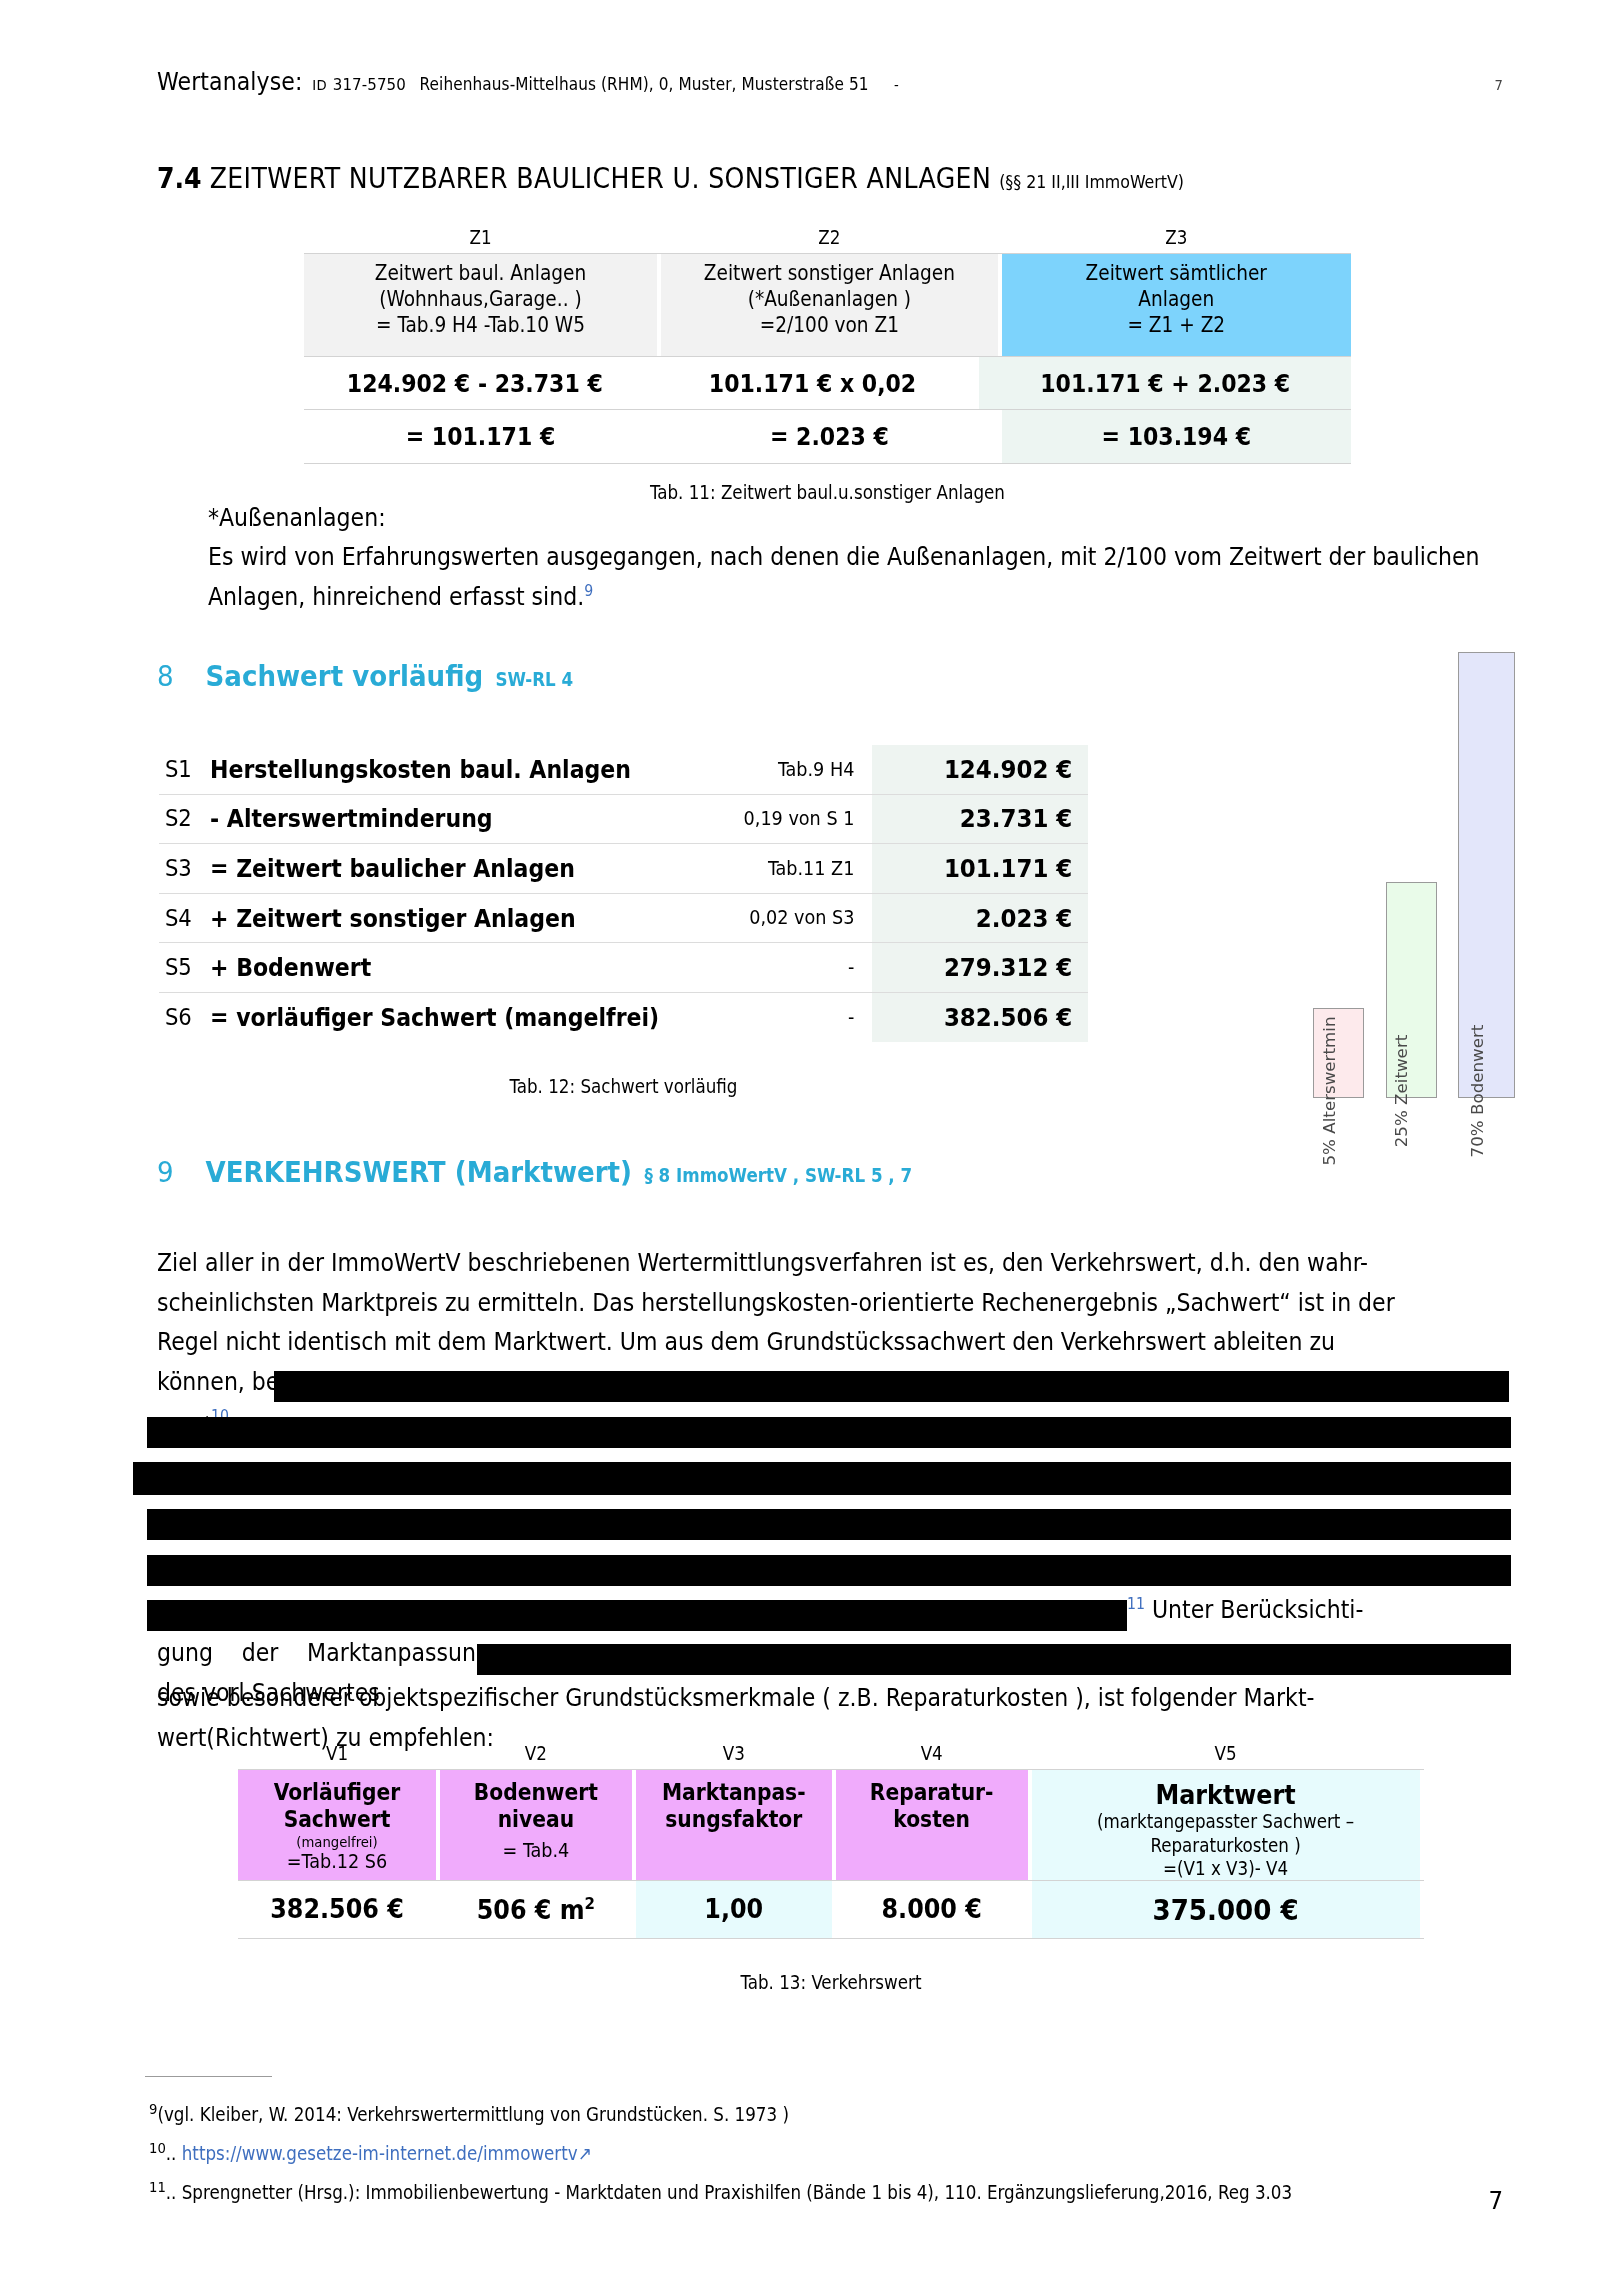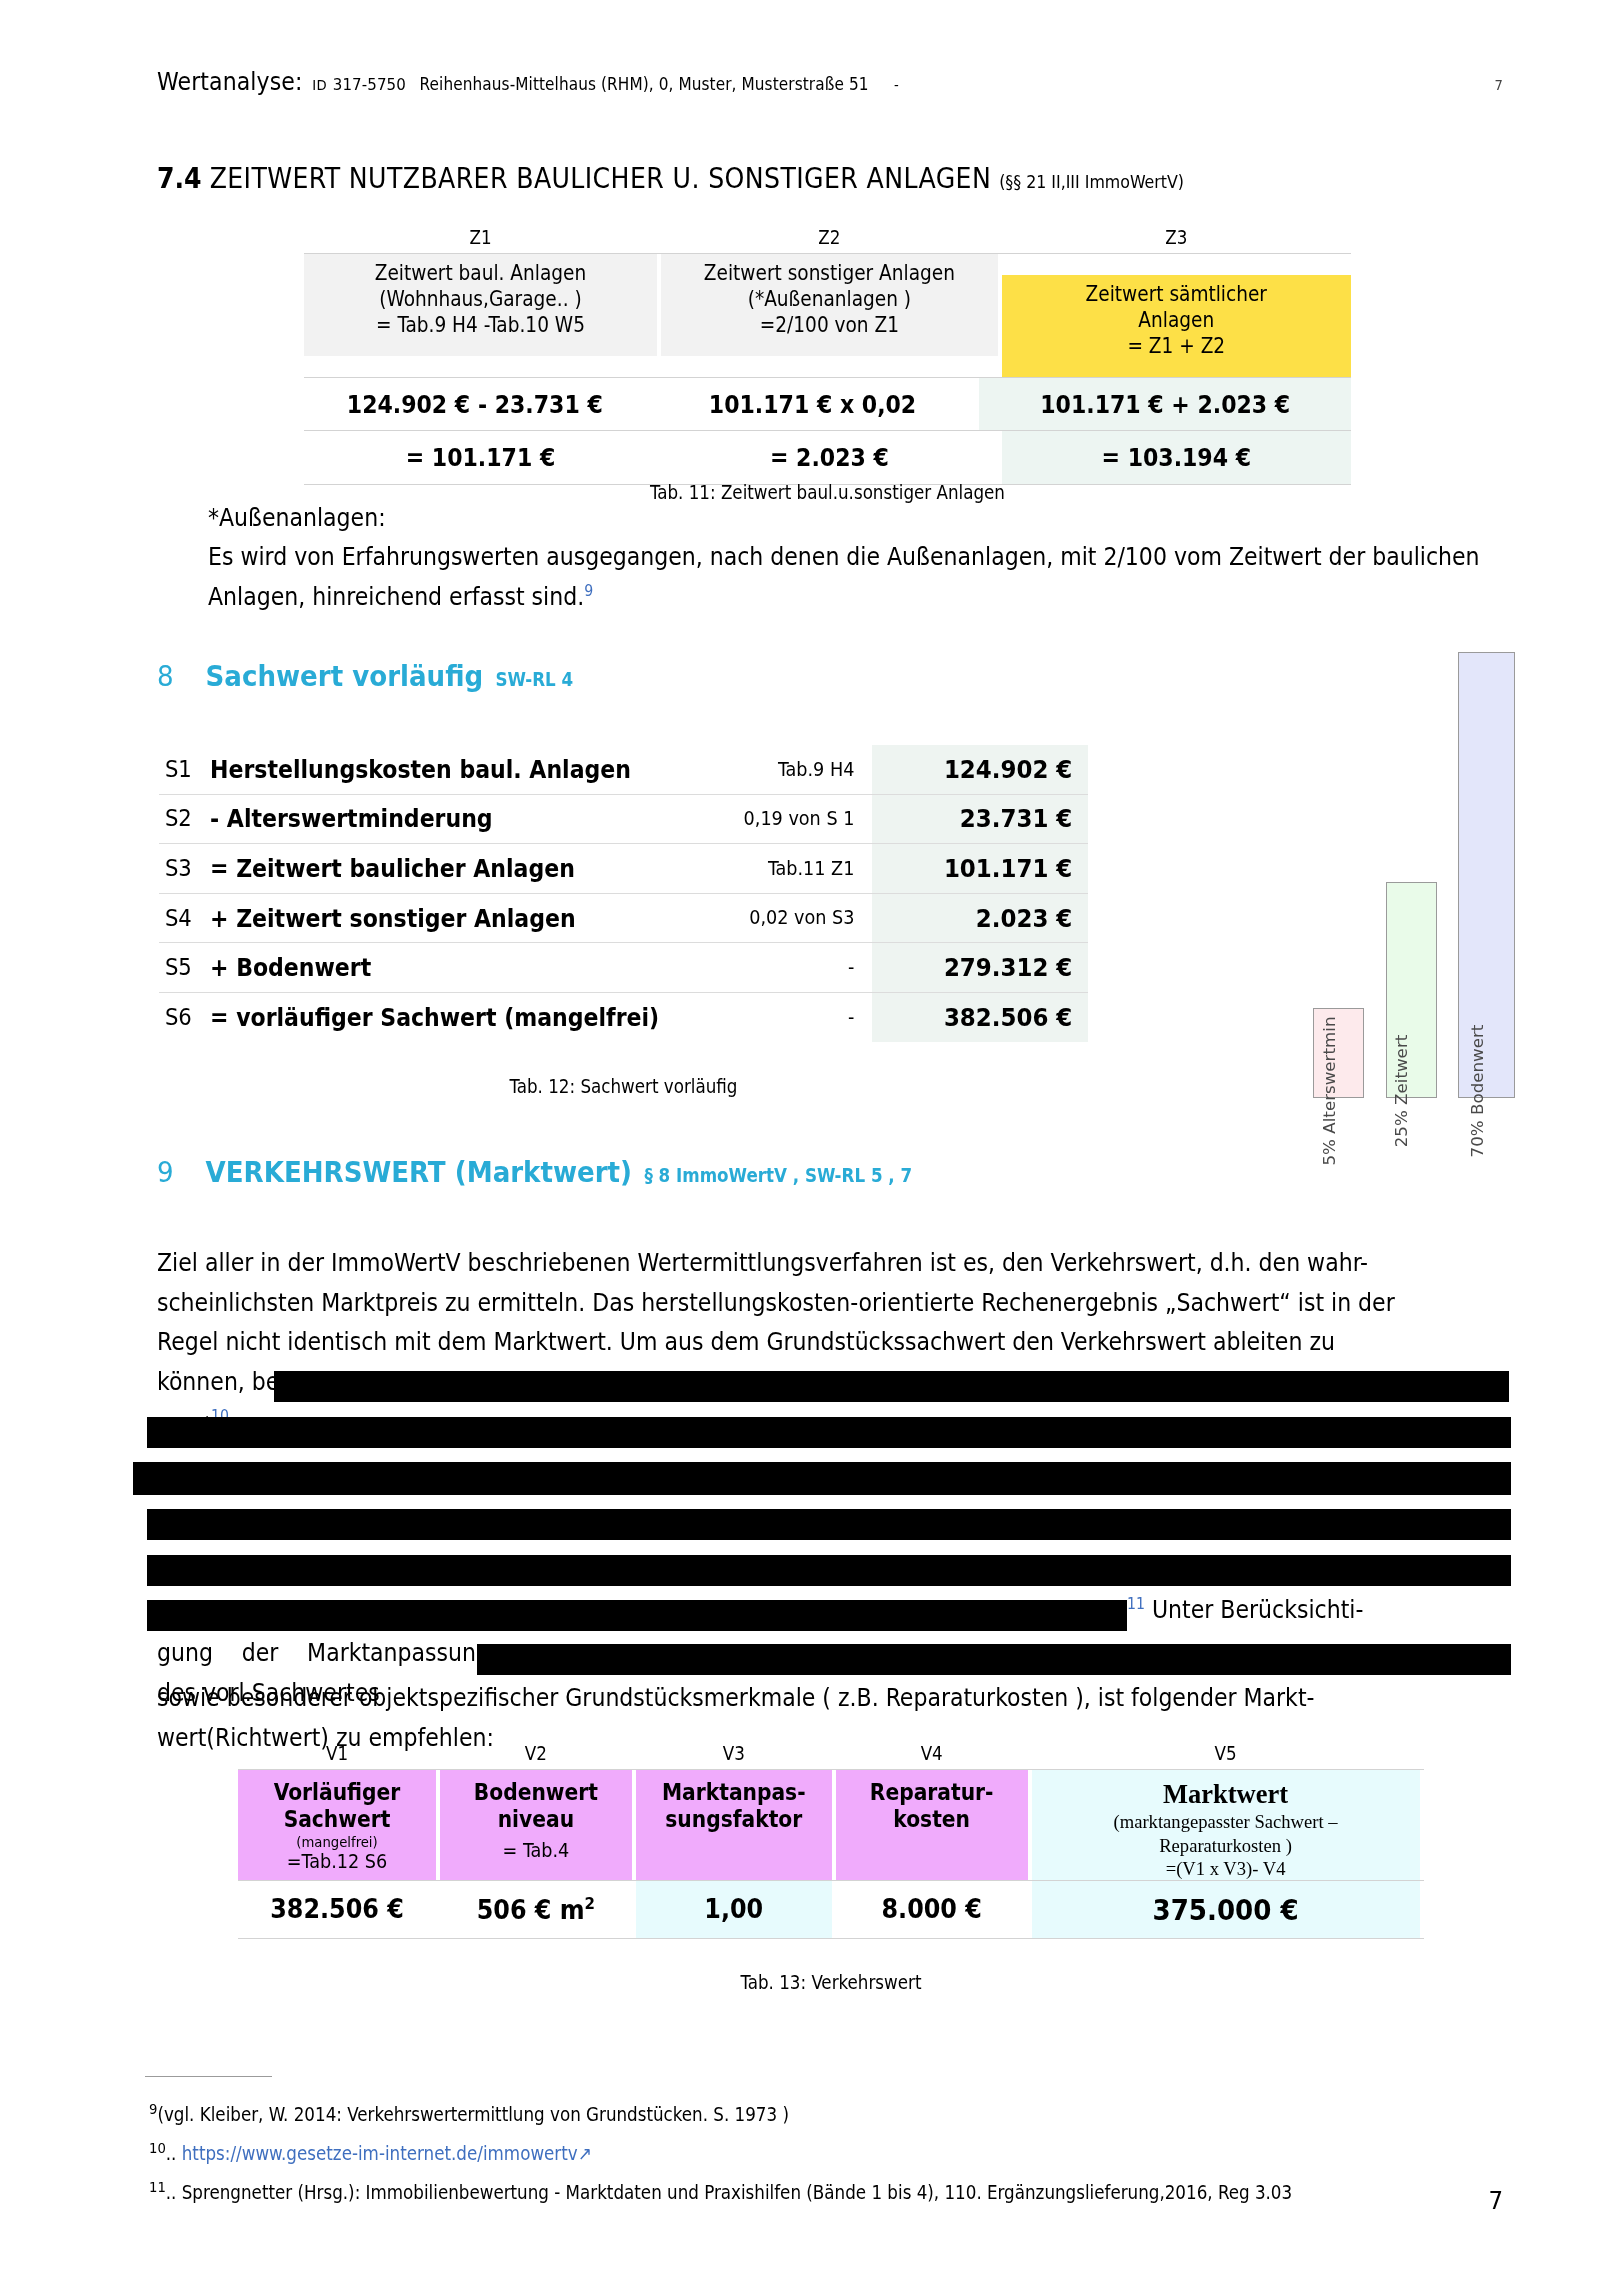--- a/index.html
+++ b/index.html
@@ -67,21 +67,21 @@
   .zrow{display:flex;}
   .zline{border-top:1.6px solid #d3d3d3;}
   .zdesc .cell{
     background:#f2f2f2;
     text-align:center;
     font-size:20.6px;
     line-height:1.26;
     padding:6.9px 3.9px 8.8px 3.9px;
     box-sizing:border-box;
   }
-  .zdesc .cell.teal{background:#fde047;margin-top:21px;}
+  .zdesc .cell.teal{background:#7dd3fc;}
   .zcalc .cell{
     text-align:center;
     font-weight:bold;
     font-size:24.5px;
     padding:11.8px 3.9px 11.8px 3.9px;
     box-sizing:border-box;
   }
   .zcalc .cell.teal{background:#edf5f2;}
   .gap{width:3.9px;flex:0 0 3.9px;}
 
@@ -182,21 +182,21 @@
     padding-bottom:4.9px;
   }
   .vdesc{display:flex;}
   .vdesc .cell{
     background:#f0abfc;
     text-align:center;
     padding:8.8px 4.9px 10.8px 4.9px;
     box-sizing:border-box;
     line-height:1.2;
   }
-  .vdesc .cell.cyan{background:#e7fbfd;font-family:Liberation Serif, serif;}
+  .vdesc .cell.cyan{background:#e7fbfd;}
   .vdesc .t1{font-size:22.5px;font-weight:bold;display:block;}
   .vdesc .t1big{font-size:26.5px;font-weight:bold;display:block;}
   .vdesc .t2{font-size:14.7px;display:block;}
   .vdesc .t3{font-size:19.6px;display:block;}
   .vdesc .t4{font-size:18.6px;display:block;line-height:1.25;}
   .vvals{display:flex;}
   .vvals .cell{
     text-align:center;
     font-size:26.5px;
     font-weight:bold;

